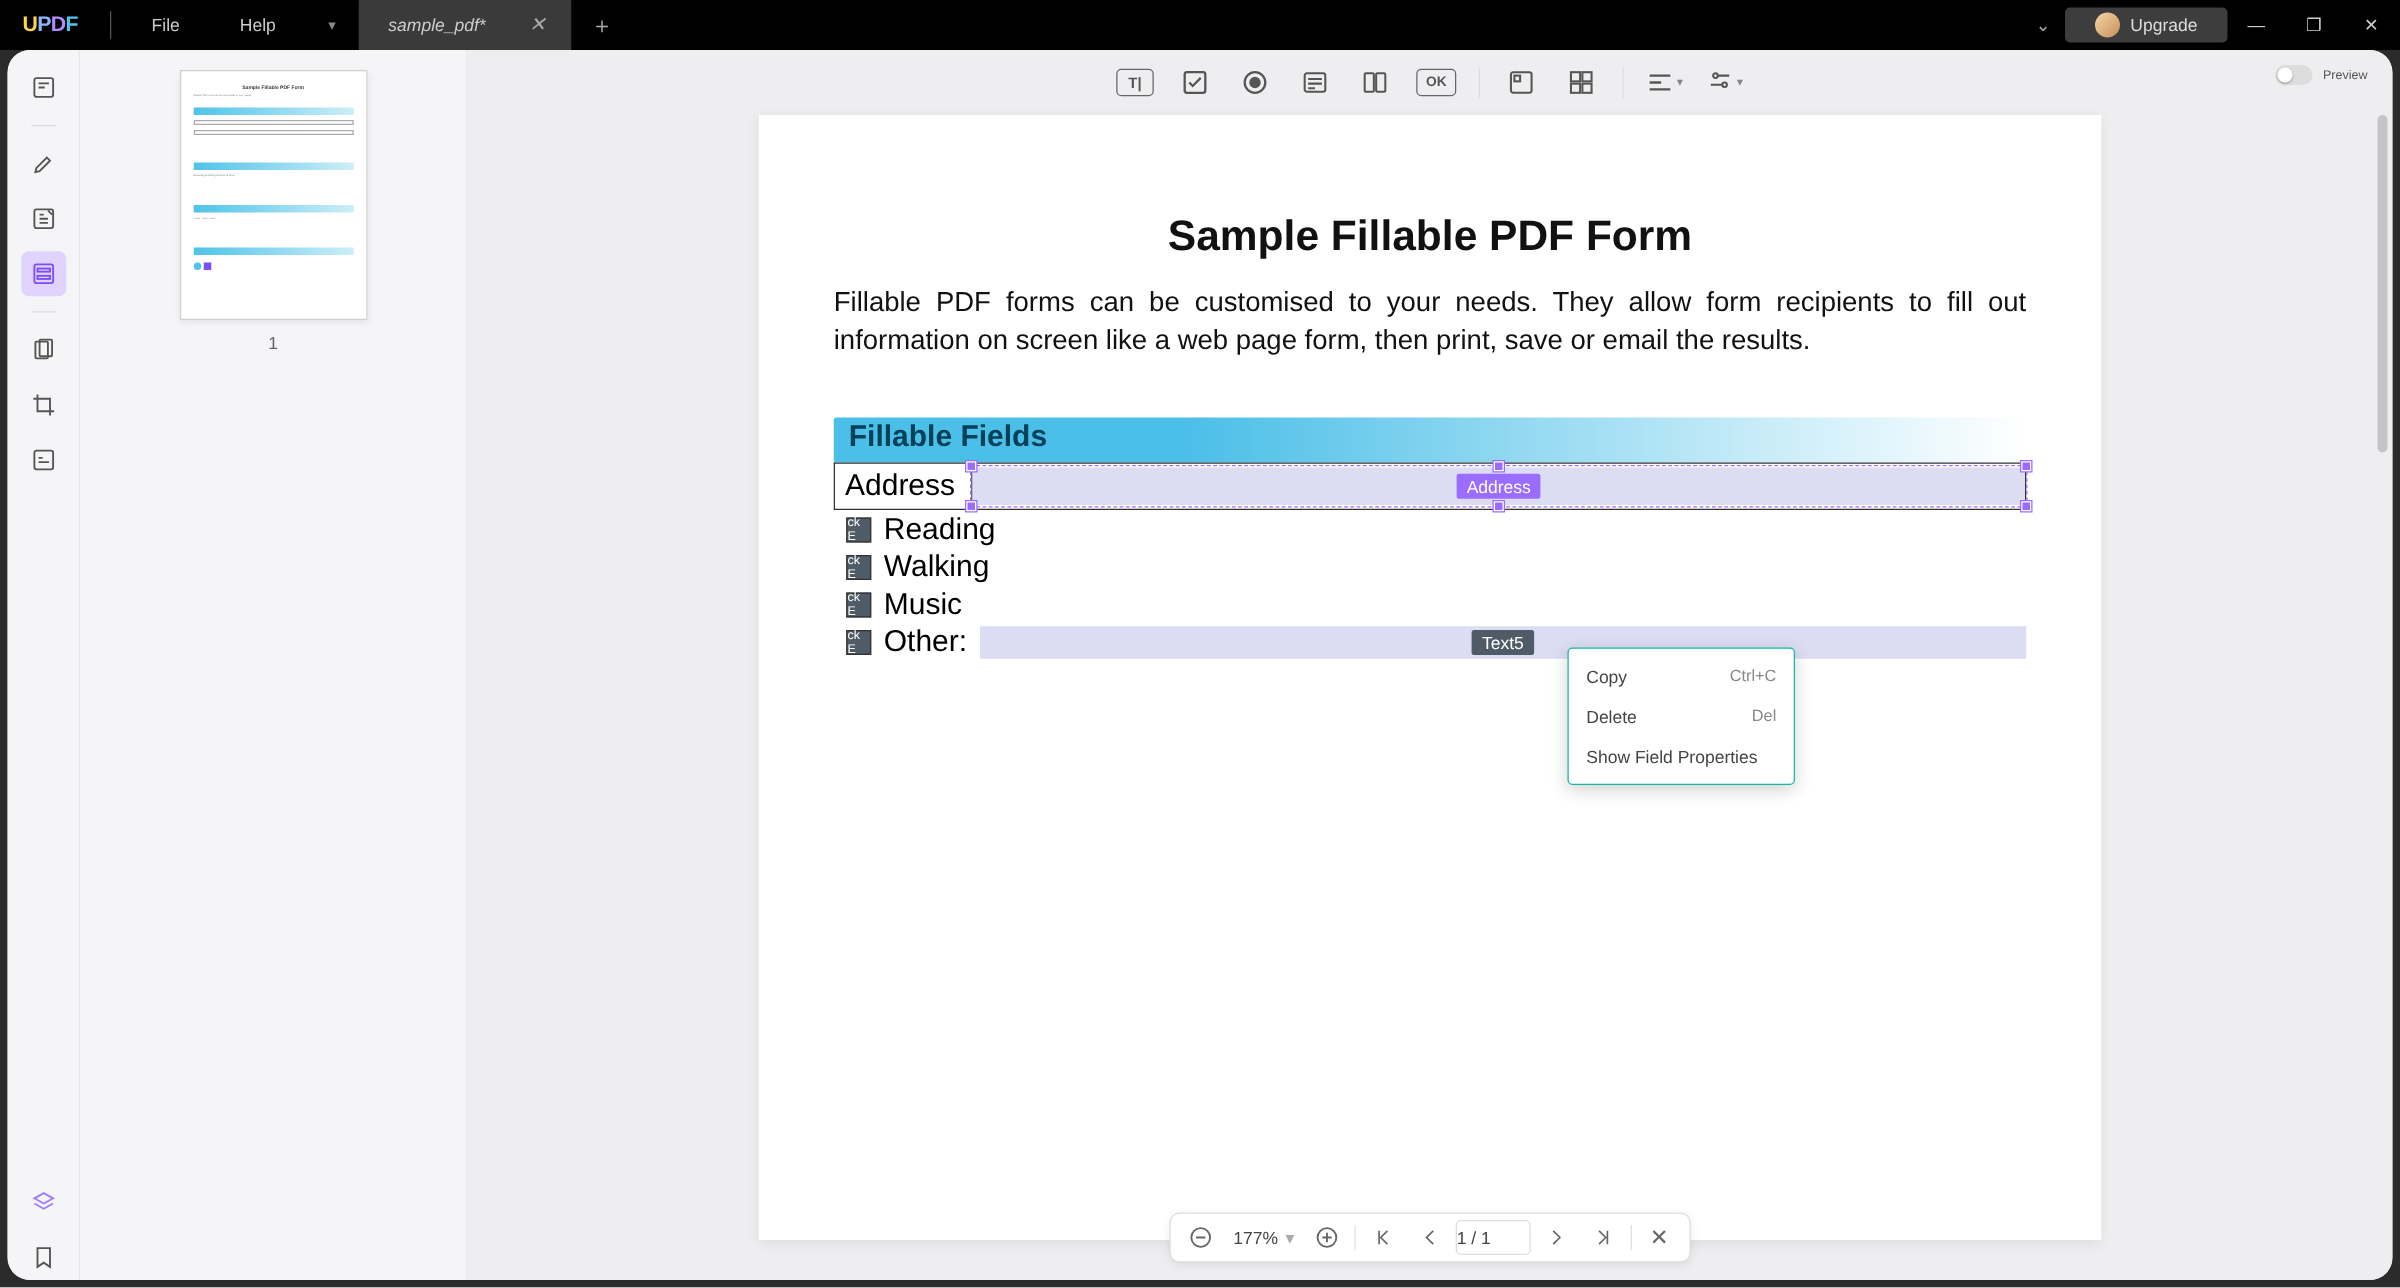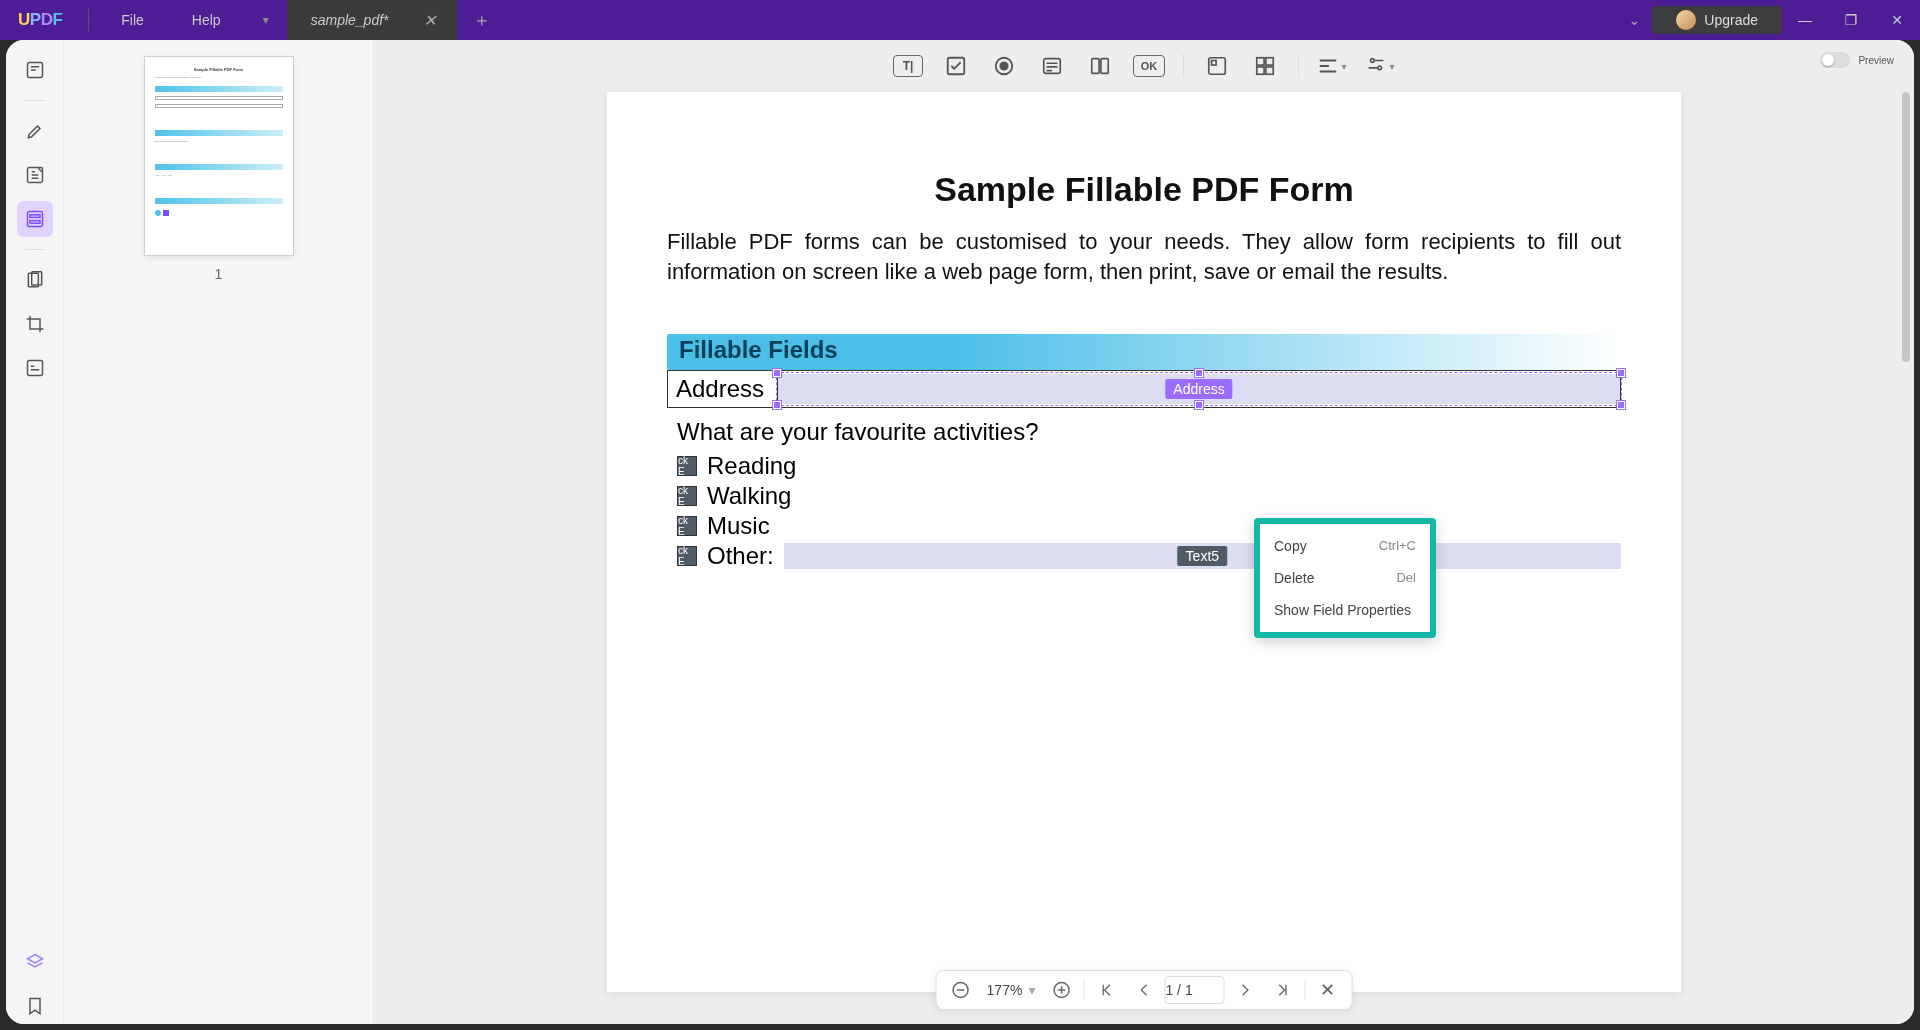--- a/index.html
+++ b/index.html
@@ -1,19 +1,19 @@
 <!DOCTYPE html>
 <html><head>
 <meta charset="utf-8">
 <style>
 * { margin: 0; padding: 0; box-sizing: border-box; font-family: -apple-system, BlinkMacSystemFont, "Segoe UI", Arial, sans-serif; }
 body { background: #f0f0f0; width: 1920px; height: 1030px; overflow: hidden; }
 
 
-.titlebar { height: 40px; background: #4c1d95; display: flex; align-items: center; color: #ccc; }
+.titlebar { height: 40px; background: #000000; display: flex; align-items: center; color: #ccc; }
 .logo { padding: 0 18px; font-weight: 700; font-size: 17px; letter-spacing: -0.5px; }
 .logo .u { color: #ffd54a; }
 .logo .p { color: #8ab6ff; }
 .logo .d { color: #b18cff; }
 .logo .f { color: #4fc3e8; }
 .menu-sep { width: 1px; height: 22px; background: #555; margin: 0 8px; }
 .menu-item { padding: 0 24px; font-size: 14px; height: 40px; display: flex; align-items: center; cursor: pointer; }
 .recent-btn { padding: 0 18px; color: #888; font-size: 12px; }
 .tab { height: 56px; background: #3a3a3a; display: flex; align-items: center; padding: 0 14px 0 24px; font-size: 14px; min-width: 170px; justify-content: space-between; border-top-left-radius: 10px; border-top-right-radius: 10px; font-style: italic; }
 .tab-close { font-size: 16px; color: #aaa; padding: 2px 6px; cursor: pointer; }
@@ -76,21 +76,21 @@
 .date-dropdowns { position:absolute; left:62px; top:3px; display:flex; gap:8px; }
 .ddn { background: #4f5b66; color:#fff; font-size:13px; padding:2px 6px; border:1px solid #222; }
 
 
 .selected-row td { position:relative; }
 .sel-field { position: relative; }
 .sel-border { position:absolute; inset:-2px; border:1px dashed #9a6cff; pointer-events:none; }
 .handle { position:absolute; width:8px; height:8px; background:#9a6cff; border:1px solid #fff; box-shadow:0 0 0 1px #9a6cff; }
 
 
-.ctx-menu { position: absolute; left: 647px; top: 426px; width: 182px; background: #fff; border: 6px solid #14b8a6; border-radius: 4px; box-shadow: 0 4px 14px rgba(0,0,0,0.18); padding: 6px 0; z-index: 50; }
+.ctx-menu { position: absolute; left: 647px; top: 426px; width: 182px; background: #fff; border: 1px solid #14b8a6; border-radius: 4px; box-shadow: 0 4px 14px rgba(0,0,0,0.18); padding: 6px 0; z-index: 50; }
 .ctx-item { display: flex; justify-content: space-between; padding: 8px 14px; font-size: 14px; color: #444; cursor: pointer; }
 .ctx-short { color: #888; font-size: 13px; }
 
 
 .tick-sec .sec-header { margin-top: 130px; }
 .tick-q { font-size: 24px; margin: 10px 0 6px 10px; }
 .tick-row { display:flex; align-items:center; gap:10px; font-size: 24px; margin: 2px 0 2px 10px; }
 .tick-cb { width:20px; height:20px; background:#4f5b66; color:#fff; font-size:10px; display:flex; align-items:center; justify-content:center; border:1px solid #333; }
 .other-field { flex:1; background:#dcdcf3; height:26px; position:relative; }
 
@@ -327,21 +327,20 @@
           <div class="ctx-item">
             <span>Delete</span>
             <span class="ctx-short">Del</span>
           </div>
           <div class="ctx-item">
             <span>Show Field Properties</span>
           </div>
         </div>
 
         <div class="tick-sec">
-          <div class="tick-q">What are your favourite activities?</div>
           <div class="tick-row">
             <div class="tick-cb">ck E</div>
             <span>Reading</span>
           </div>
           <div class="tick-row">
             <div class="tick-cb">ck E</div>
             <span>Walking</span>
           </div>
           <div class="tick-row">
             <div class="tick-cb">ck E</div>

